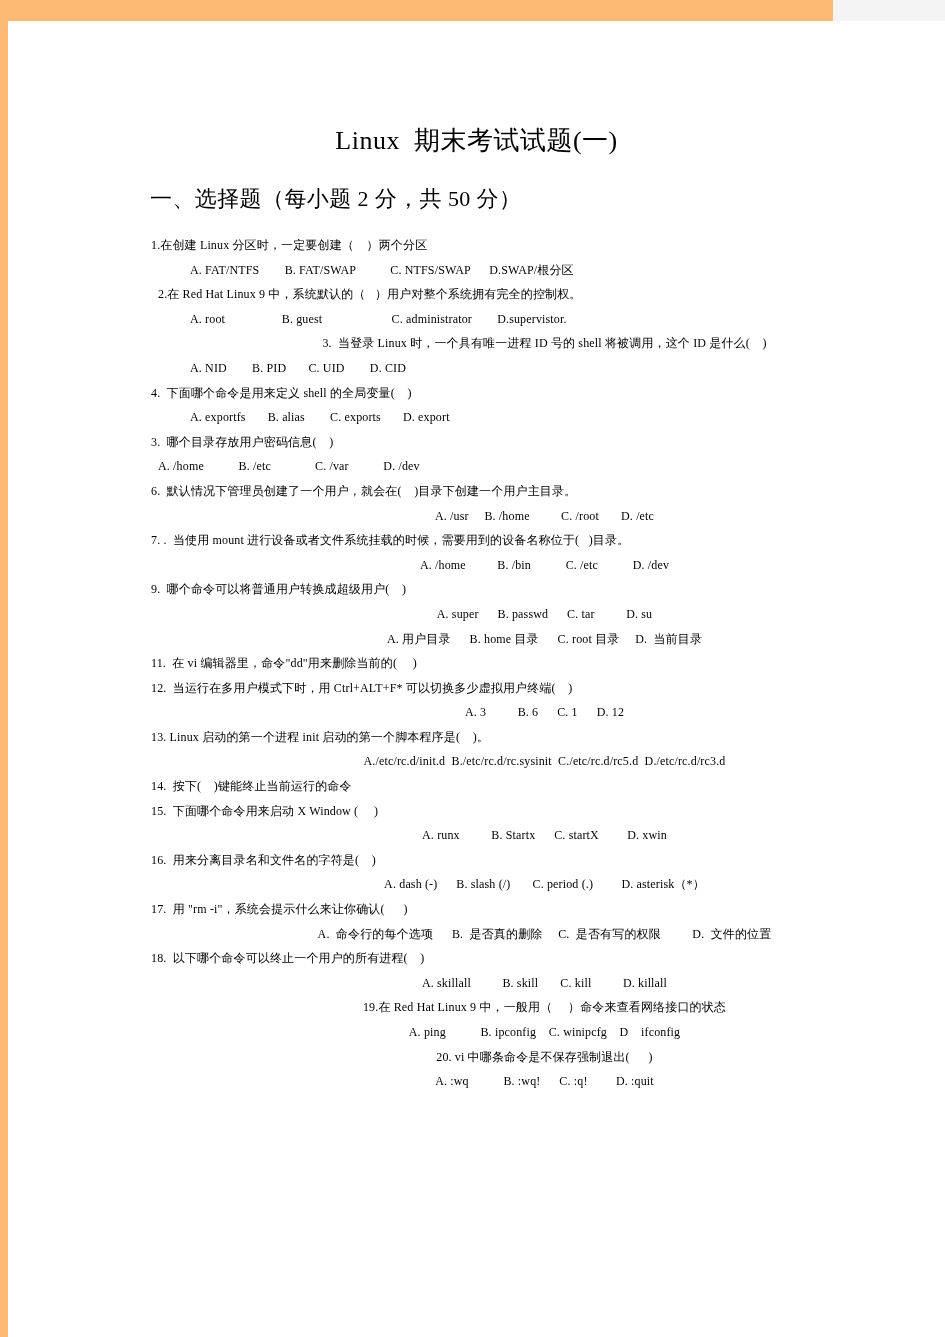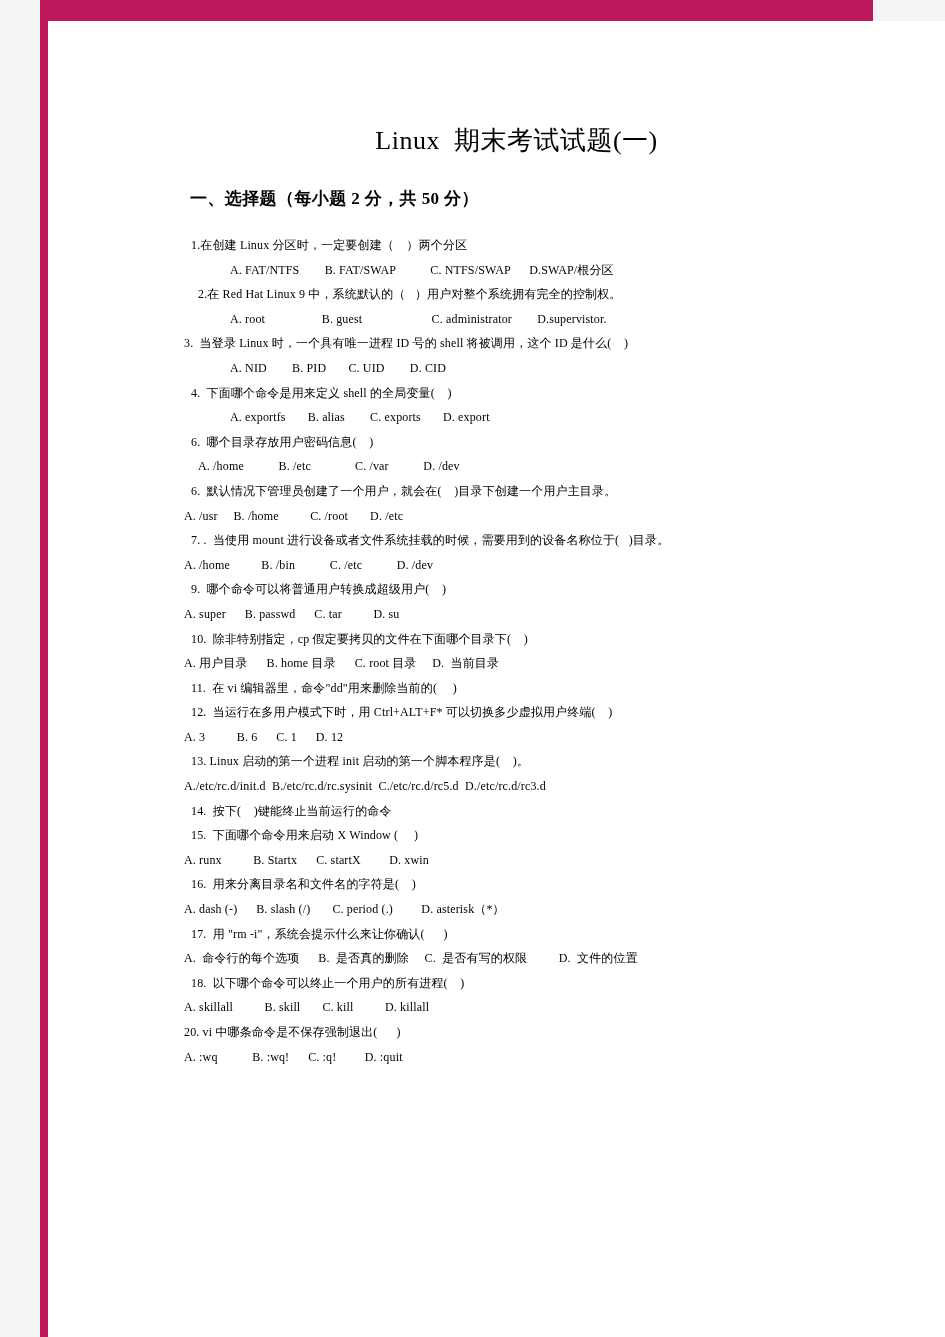--- a/index.html
+++ b/index.html
@@ -13,22 +13,21 @@
     overflow: hidden;
     font-family: "Liberation Serif", "DejaVu Serif", serif;
     color: #000;
   }
   .page-canvas {
     position: absolute;
     left: 0;
     top: 0;
     width: 833px;
     height: 1337px;
-    background: #be185d;
-    margin-left: 40px;
+    background: #fdba74;
   }
   .page-sheet {
     position: absolute;
     left: 8px;
     top: 21px;
     width: 937px;
     height: 1316px;
     background: #ffffff;
   }
   .doc-body {
@@ -47,40 +46,40 @@
     text-align: center;
     font-size: 26px;
     line-height: 34px;
     letter-spacing: 0.5px;
     white-space: pre;
   }
   .section-heading {
     position: absolute;
     left: 142px;
     top: 163px;
-    font-size: 17px;
-    font-weight: bold;
+    font-size: 22px;
+    font-weight: normal;
     line-height: 30px;
     letter-spacing: 0.4px;
     white-space: pre;
   }
   .question-block {
     position: absolute;
     left: 0;
     top: 212px;
     width: 937px;
   }
   .q-line {
     font-size: 12px;
     line-height: 24.6px;
     white-space: pre;
     letter-spacing: 0.15px;
     padding-left: 136px;
   }
-  .q-line.indent-0 { padding-left: 136px; }
+  .q-line.indent-0 { padding-left: 136px; text-align: center; }
   .q-line.indent-1 { padding-left: 143px; }
   .q-line.indent-2 { padding-left: 150px; }
   .q-line.indent-3 { padding-left: 182px; }
 </style>
 </head>
 <body>
 
 <div class="page-canvas">
   <div class="page-sheet">
     <div class="doc-body">
@@ -100,37 +99,36 @@
           </div>
           <div>
             <div class="q-line indent-0">3.  当登录 Linux 时，一个具有唯一进程 ID 号的 shell 将被调用，这个 ID 是什么(    )</div>
             <div class="q-line indent-3">A. NID        B. PID       C. UID        D. CID</div>
           </div>
           <div>
             <div class="q-line indent-1">4.  下面哪个命令是用来定义 shell 的全局变量(    )</div>
             <div class="q-line indent-3">A. exportfs       B. alias        C. exports       D. export</div>
           </div>
           <div>
-            <div class="q-line indent-1">6.  哪个目录存放用户密码信息(    )</div>
+            <div class="q-line indent-1">3.  哪个目录存放用户密码信息(    )</div>
             <div class="q-line indent-2">A. /home           B. /etc              C. /var           D. /dev</div>
           </div>
           <div>
             <div class="q-line indent-1">6.  默认情况下管理员创建了一个用户，就会在(    )目录下创建一个用户主目录。</div>
             <div class="q-line indent-0">A. /usr     B. /home          C. /root       D. /etc</div>
           </div>
           <div>
             <div class="q-line indent-1">7. .  当使用 mount 进行设备或者文件系统挂载的时候，需要用到的设备名称位于(   )目录。</div>
             <div class="q-line indent-0">A. /home          B. /bin           C. /etc           D. /dev</div>
           </div>
           <div>
             <div class="q-line indent-1">9.  哪个命令可以将普通用户转换成超级用户(    )</div>
             <div class="q-line indent-0">A. super      B. passwd      C. tar          D. su</div>
           </div>
           <div>
-            <div class="q-line indent-1">10.  除非特别指定，cp 假定要拷贝的文件在下面哪个目录下(    )</div>
             <div class="q-line indent-0">A. 用户目录      B. home 目录      C. root 目录     D.  当前目录</div>
           </div>
           <div>
             <div class="q-line indent-1">11.  在 vi 编辑器里，命令"dd"用来删除当前的(     )</div>
           </div>
           <div>
             <div class="q-line indent-1">12.  当运行在多用户模式下时，用 Ctrl+ALT+F* 可以切换多少虚拟用户终端(    )</div>
             <div class="q-line indent-0">A. 3          B. 6      C. 1      D. 12</div>
           </div>
           <div>
@@ -150,20 +148,24 @@
           </div>
           <div>
             <div class="q-line indent-1">17.  用 "rm -i"，系统会提示什么来让你确认(      )</div>
             <div class="q-line indent-0">A.  命令行的每个选项      B.  是否真的删除     C.  是否有写的权限          D.  文件的位置</div>
           </div>
           <div>
             <div class="q-line indent-1">18.  以下哪个命令可以终止一个用户的所有进程(    )</div>
             <div class="q-line indent-0">A. skillall          B. skill       C. kill          D. killall</div>
           </div>
           <div>
+            <div class="q-line indent-0">19.在 Red Hat Linux 9 中，一般用（     ）命令来查看网络接口的状态</div>
+            <div class="q-line indent-0">A. ping           B. ipconfig    C. winipcfg    D    ifconfig</div>
+          </div>
+          <div>
             <div class="q-line indent-0">20. vi 中哪条命令是不保存强制退出(      )</div>
             <div class="q-line indent-0">A. :wq           B. :wq!      C. :q!         D. :quit</div>
           </div>
         </div>
 
     </div>
   </div>
 </div>
 
 </body></html>

